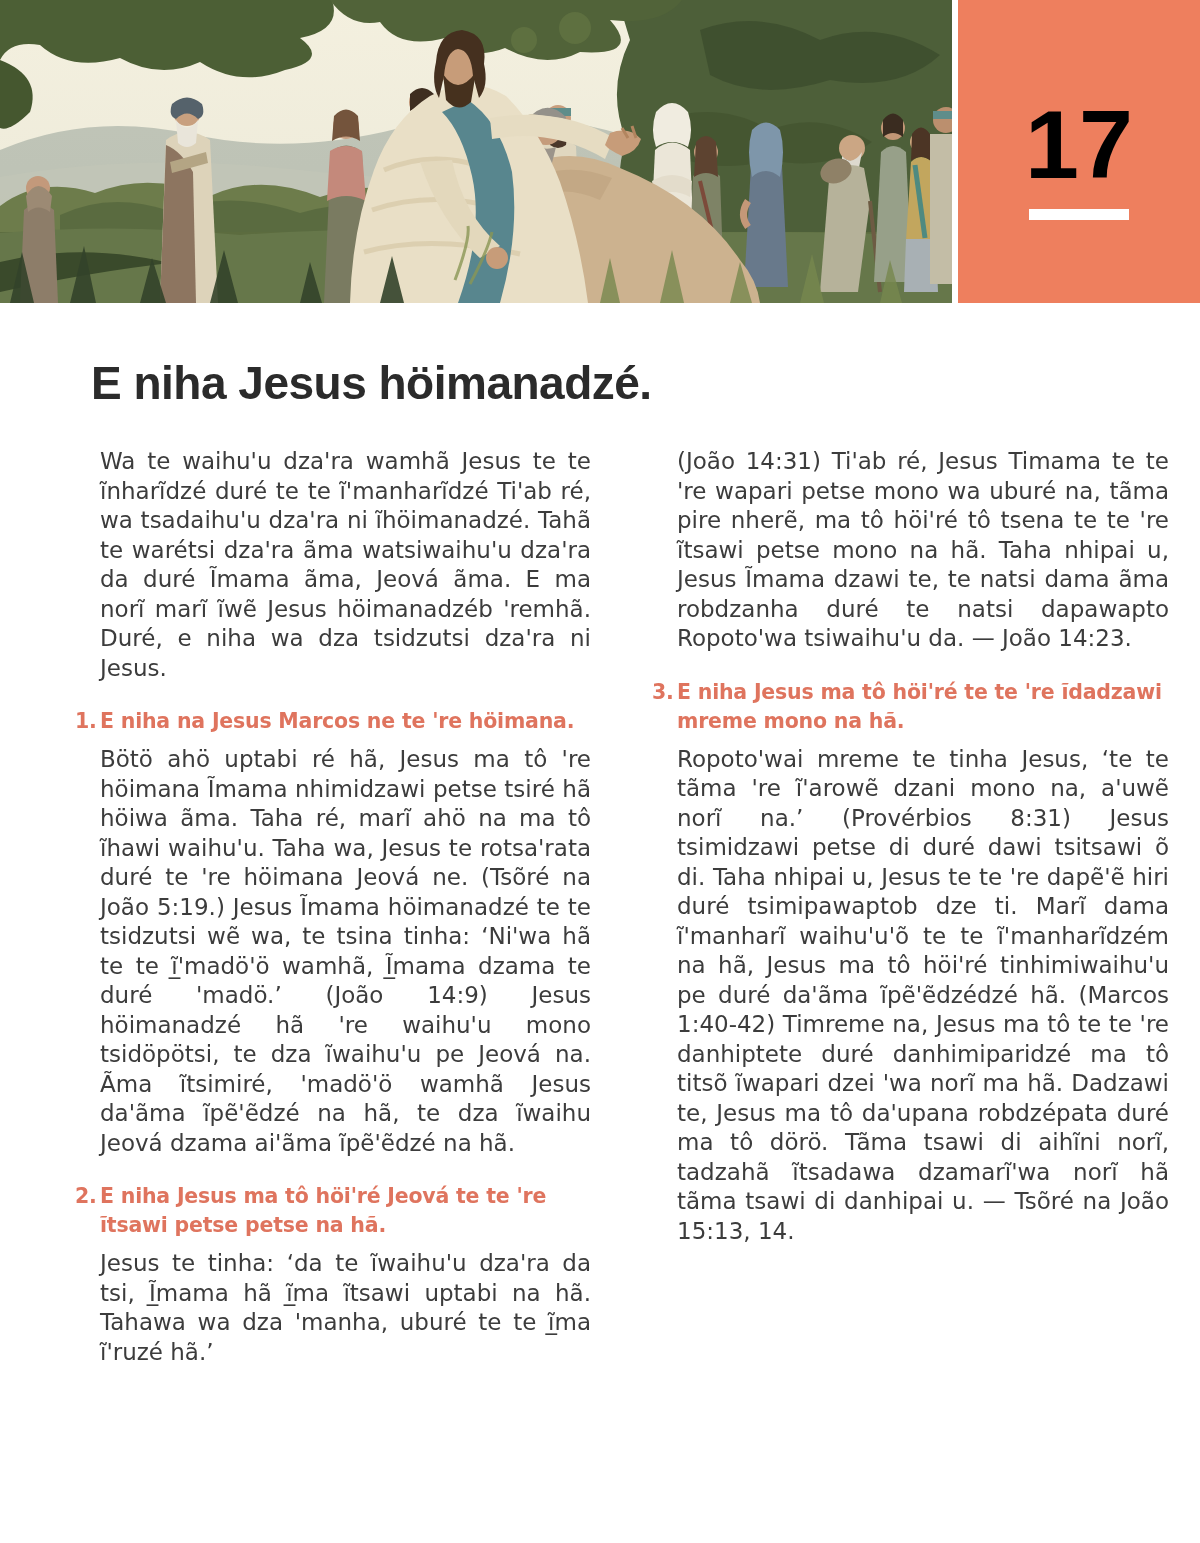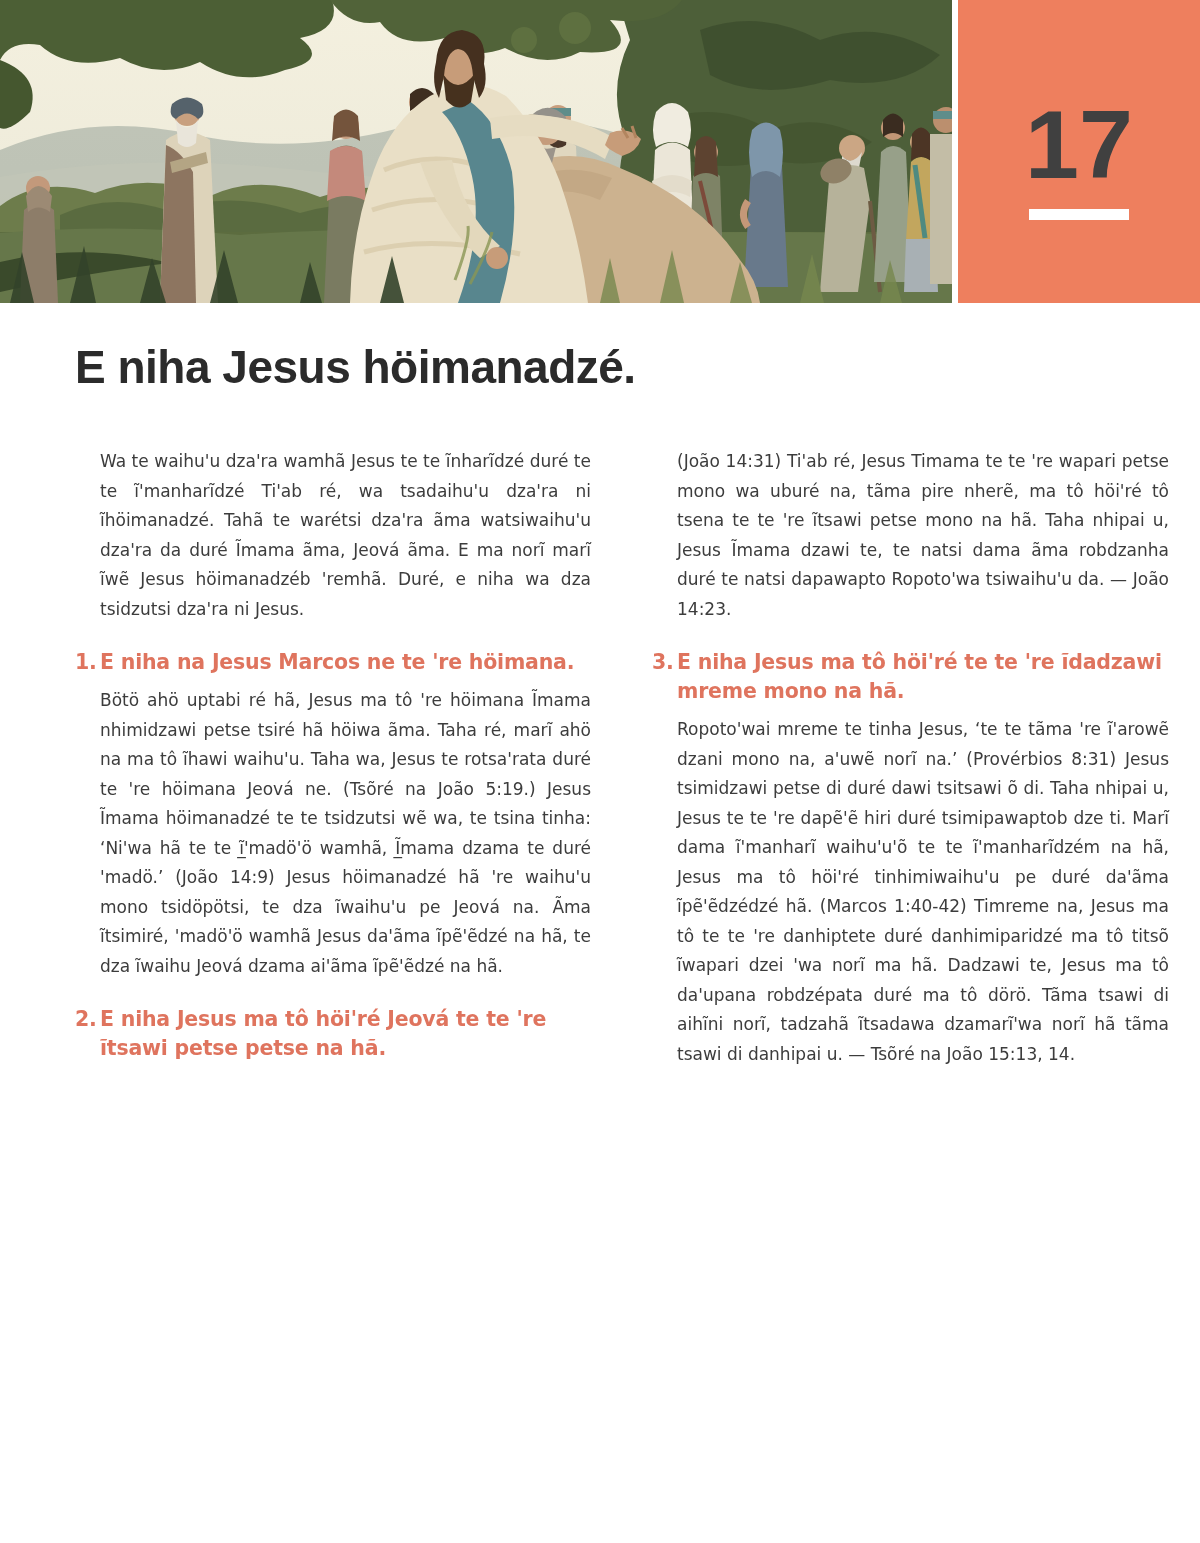--- a/index.html
+++ b/index.html
@@ -4,31 +4,31 @@
 <style>
   html,body{margin:0;padding:0;background:#ffffff;}
   .page{position:relative;width:1200px;height:1543px;background:#ffffff;overflow:hidden;
         font-family:"DejaVu Sans",sans-serif;}
   
   .photo{position:absolute;left:0;top:0;width:952px;height:303px;overflow:hidden;}
   .photo svg{display:block;}
   .chapter-box{position:absolute;left:958px;top:0;width:242px;height:303px;
                display:flex;flex-direction:column;align-items:center;justify-content:center;}
   .chapter-num{font-family:"Liberation Sans","DejaVu Sans",sans-serif;font-weight:bold;
-               font-size:97px;line-height:1;color:#404040;transform:translateY(6px);}
+               font-size:97px;line-height:1;color:#000000;transform:translateY(6px);}
   .chapter-rule{width:100px;height:11px;background:#ffffff;margin-top:16px;transform:translateY(6px);}
   
-  h1.title{position:absolute;left:75px;top:340px;margin:0;
+  h1.title{position:absolute;left:75px;top:340px;margin:16px;
            font-family:"Liberation Sans","DejaVu Sans",sans-serif;
            font-size:46px;line-height:1.2;font-weight:bold;color:#2b2b2b;letter-spacing:-.5px;}
   
   .col{position:absolute;top:447px;color:#3c3c3c;}
   .col-left{left:75px;width:516px;}
   .col-right{left:652px;width:517px;}
-  p.body{margin:0 0 0 25px;font-size:17px;line-height:29.5px;text-align:justify;}
+  p.body{margin:0 0 0 25px;font-size:23px;line-height:29.5px;text-align:justify;}
   .shead{display:flex;margin:24px 0 9px 0;font-weight:bold;font-size:20.5px;line-height:29px;
          letter-spacing:-.2px;}
   .shead .num{flex:0 0 25px;}
   .shead .ht{flex:1;}
   .bq{font-weight:normal;}
 </style>
 </head>
 <body>
 
 <div class="page">
@@ -186,20 +186,21 @@
     <div class="shead" style="color:#df745e;">
       <span class="num">1.</span>
       <span class="ht">E niha na Jesus Marcos ne te 're höimana.</span>
     </div>
     <p class="body"><span>Bötö ahö uptabi ré hã, Jesus ma tô 're höimana Ĩmama nhimidzawi petse tsiré hã höiwa ãma. Taha ré, marĩ ahö na ma tô ĩhawi waihu'u. Taha wa, Jesus te rotsa'rata duré te 're höimana Jeová ne. (Tsõré na João 5:19.) Jesus Ĩmama höimanadzé te te tsidzutsi wẽ wa, te tsina tinha: </span><span class="bq">‘Ni'wa hã te te ĩ̲'madö'ö wamhã, Ĩ̲mama dzama te duré 'madö.’</span><span> (João 14:9) Jesus höimanadzé hã 're waihu'u mono tsidöpötsi, te dza ĩwaihu'u pe Jeová na. Ãma ĩtsimiré, 'madö'ö wamhã Jesus da'ãma ĩpẽ'ẽdzé na hã, te dza ĩwaihu Jeová dzama ai'ãma ĩpẽ'ẽdzé na hã.</span></p>
 
     <div class="shead" style="color:#df745e;">
       <span class="num">2.</span>
       <span class="ht">E niha Jesus ma tô höi'ré Jeová te te 're ĩtsawi petse petse na hã.</span>
     </div>
+    <p class="body"><span>Jesus te tinha: </span><span class="bq">‘da te ĩwaihu'u dza'ra da tsi, Ĩ̲mama hã ĩ̲ma ĩtsawi uptabi na hã. Tahawa wa dza 'manha, uburé te te ĩ̲ma ĩ'ruzé hã.’</span></p>
   </div>
 
   <div class="col col-right">
     <p class="body">(João 14:31) Ti'ab ré, Jesus Timama te te 're wapari petse mono wa uburé na, tãma pire nherẽ, ma tô höi'ré tô tsena te te 're ĩtsawi petse mono na hã. Taha nhipai u, Jesus Ĩmama dzawi te, te natsi dama ãma robdzanha duré te natsi dapawapto Ropoto'wa tsiwaihu'u da. — João 14:23.</p>
 
     <div class="shead" style="color:#df745e;">
       <span class="num">3.</span>
       <span class="ht">E niha Jesus ma tô höi'ré te te 're ĩdadzawi mreme mono na hã.</span>
     </div>
     <p class="body"><span>Ropoto'wai mreme te tinha Jesus, </span><span class="bq">‘te te tãma 're ĩ'arowẽ dzani mono na, a'uwẽ norĩ na.’</span><span> (Provérbios 8:31) Jesus tsimidzawi petse di duré dawi tsitsawi õ di. Taha nhipai u, Jesus te te 're dapẽ'ẽ hiri duré tsimipawaptob dze ti. Marĩ dama ĩ'manharĩ waihu'u'õ te te ĩ'manharĩdzém na hã, Jesus ma tô höi'ré tinhimiwaihu'u pe duré da'ãma ĩpẽ'ẽdzédzé hã. (Marcos 1:40-42) Timreme na, Jesus ma tô te te 're danhiptete duré danhimiparidzé ma tô titsõ ĩwapari dzei 'wa norĩ ma hã. Dadzawi te, Jesus ma tô da'upana robdzépata duré ma tô dörö. Tãma tsawi di aihĩni norĩ, tadzahã ĩtsadawa dzamarĩ'wa norĩ hã tãma tsawi di danhipai u. — Tsõré na João 15:13, 14.</span></p>

